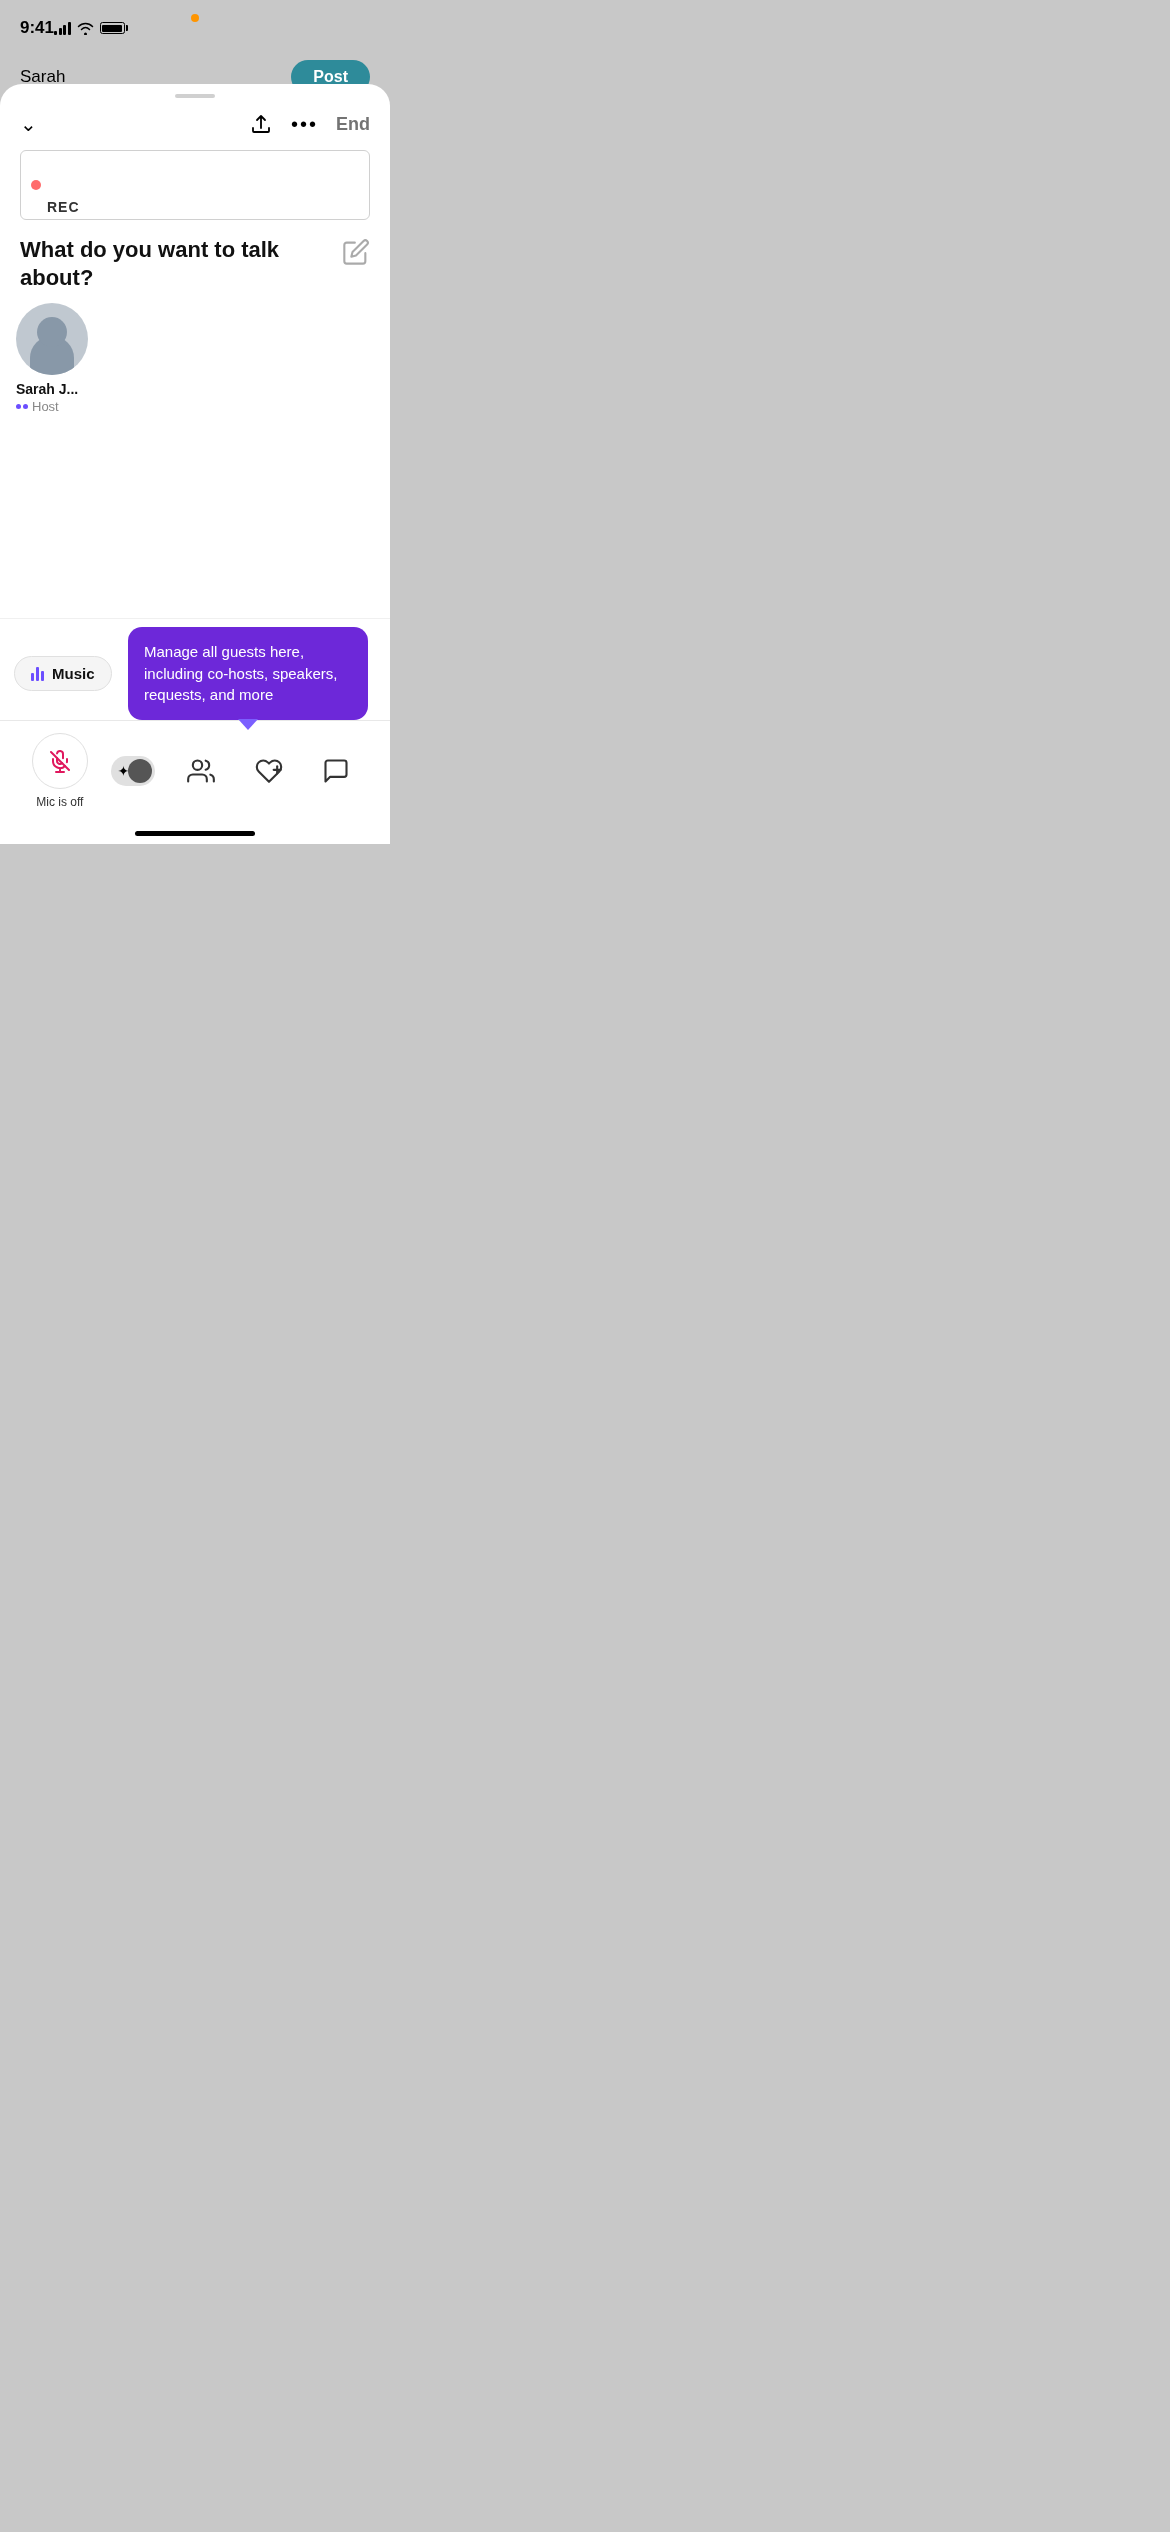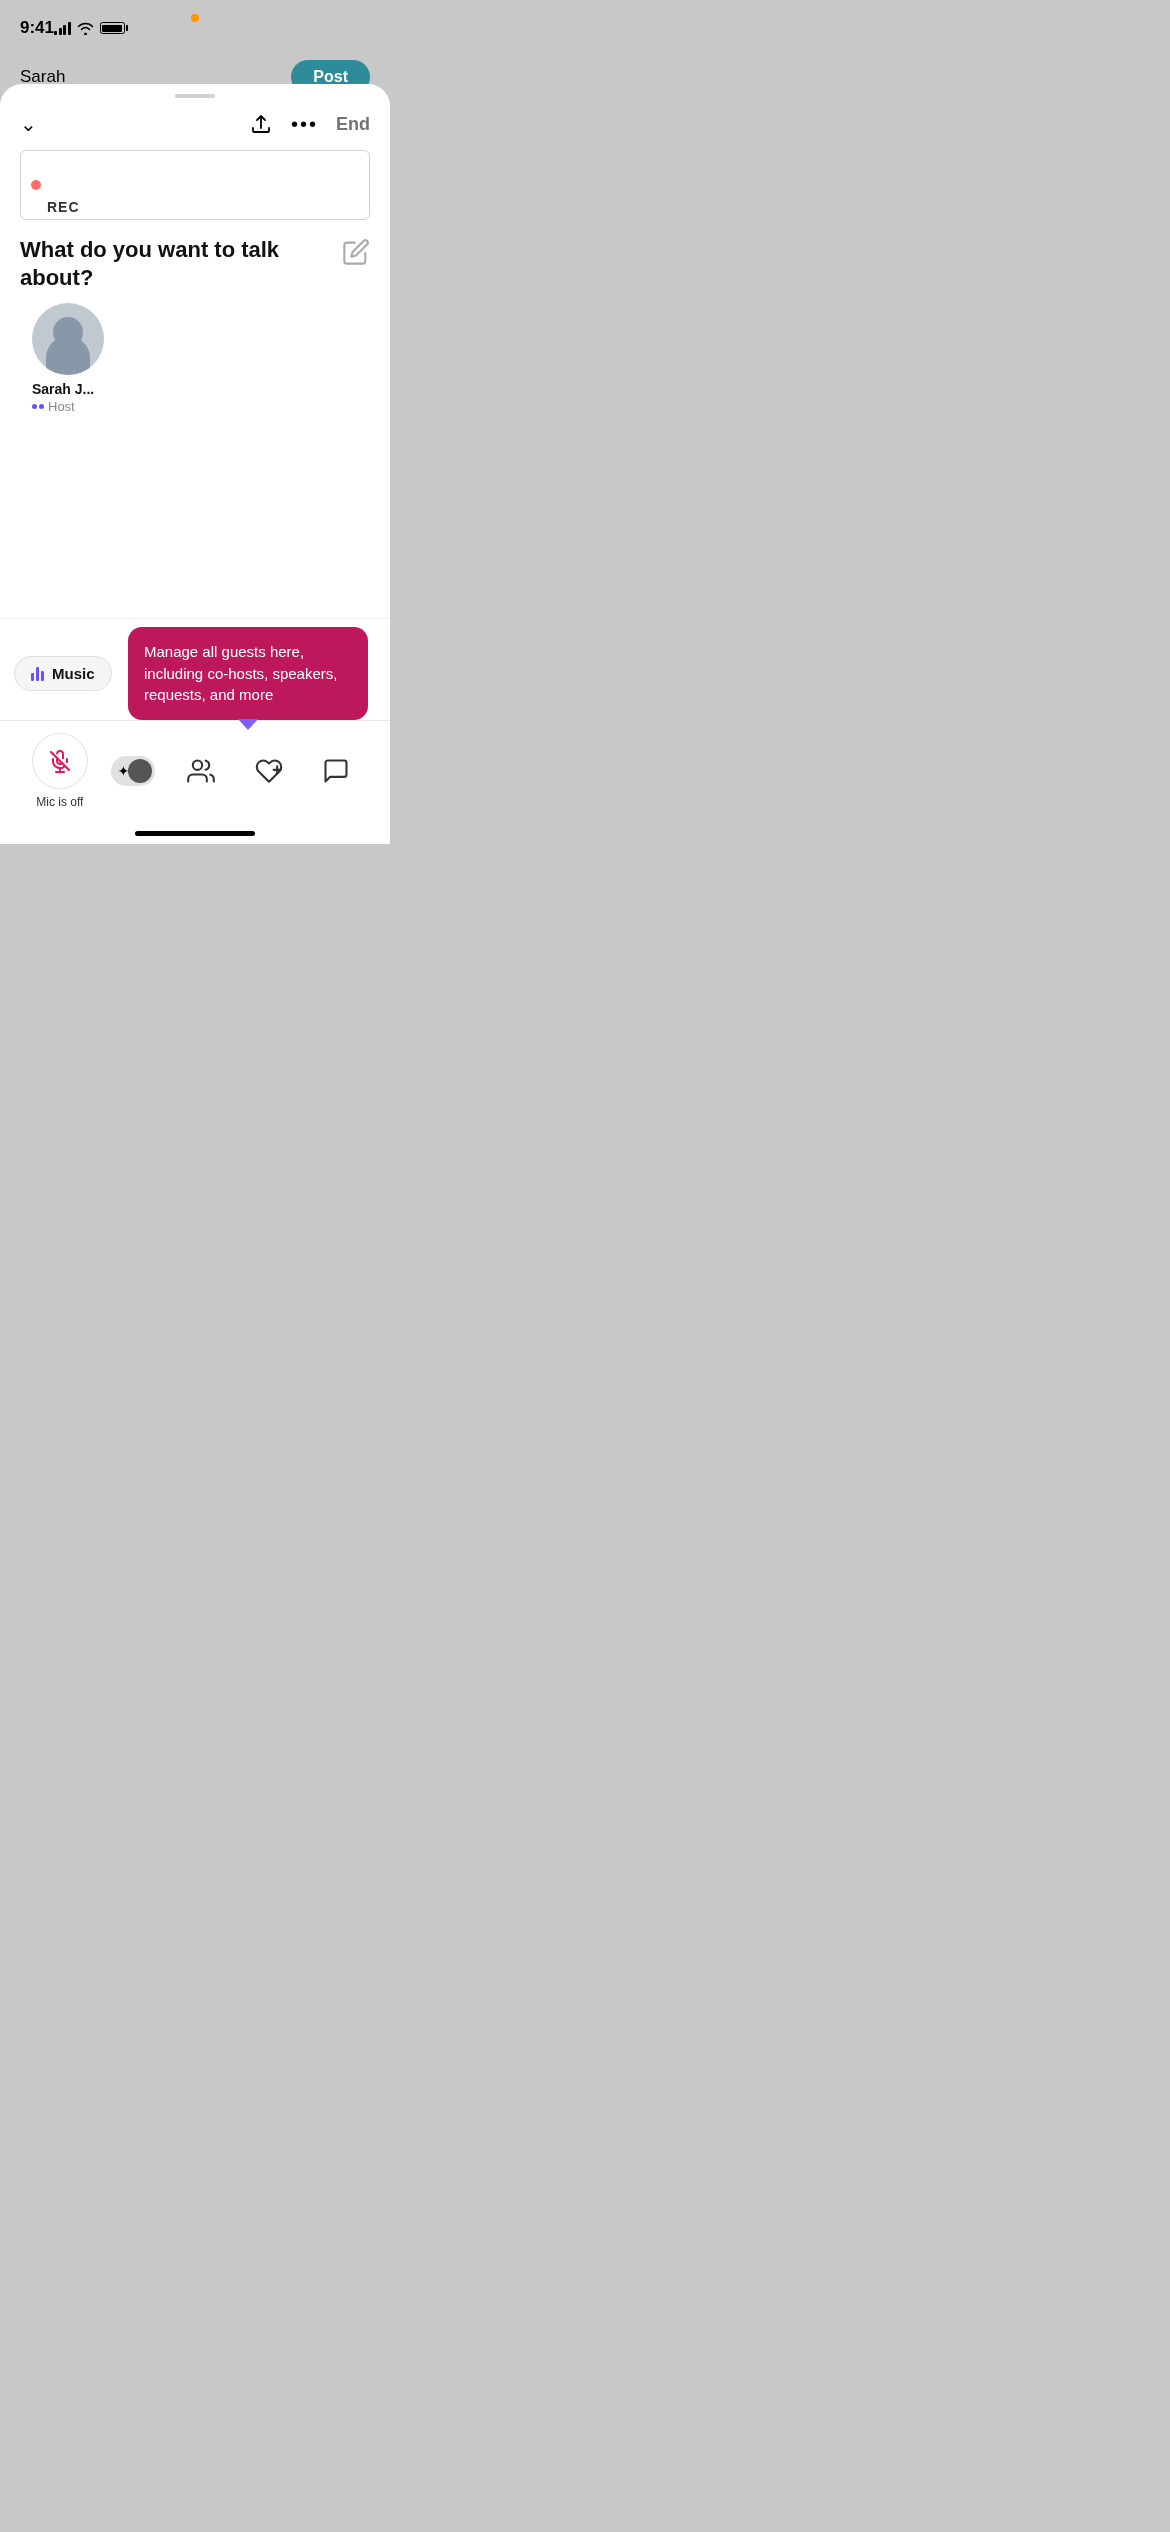--- a/index.html
+++ b/index.html
@@ -235,21 +235,21 @@
     }
 
     .space-subtitle {
       font-size: 15px;
       color: #666;
       padding: 0 20px 16px;
     }
 
     
     .host-section {
-      padding: 8px 32px;
+      padding: 8px 16px;
     }
 
     .host-avatar-container {
       position: relative;
       width: 72px;
     }
 
     .host-avatar {
       width: 72px;
       height: 72px;
@@ -348,21 +348,21 @@
     }
 
     
     .tooltip-container {
       position: relative;
       margin-left: auto;
       margin-right: 8px;
     }
 
     .tooltip-bubble {
-      background: #be185d;
+      background: #6d28d9;
       color: white;
       font-size: 15px;
       padding: 14px 16px;
       border-radius: 14px;
       line-height: 1.45;
       max-width: 240px;
     }
 
     .tooltip-arrow {
       position: absolute;

